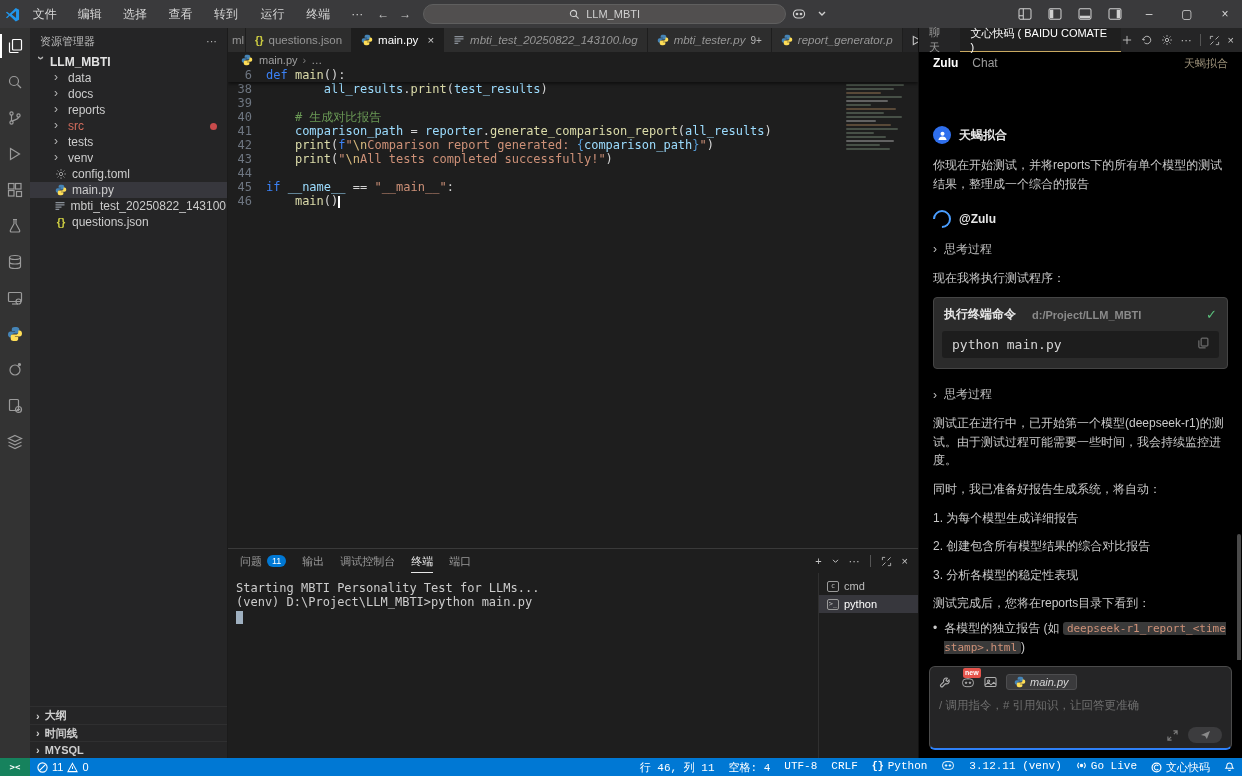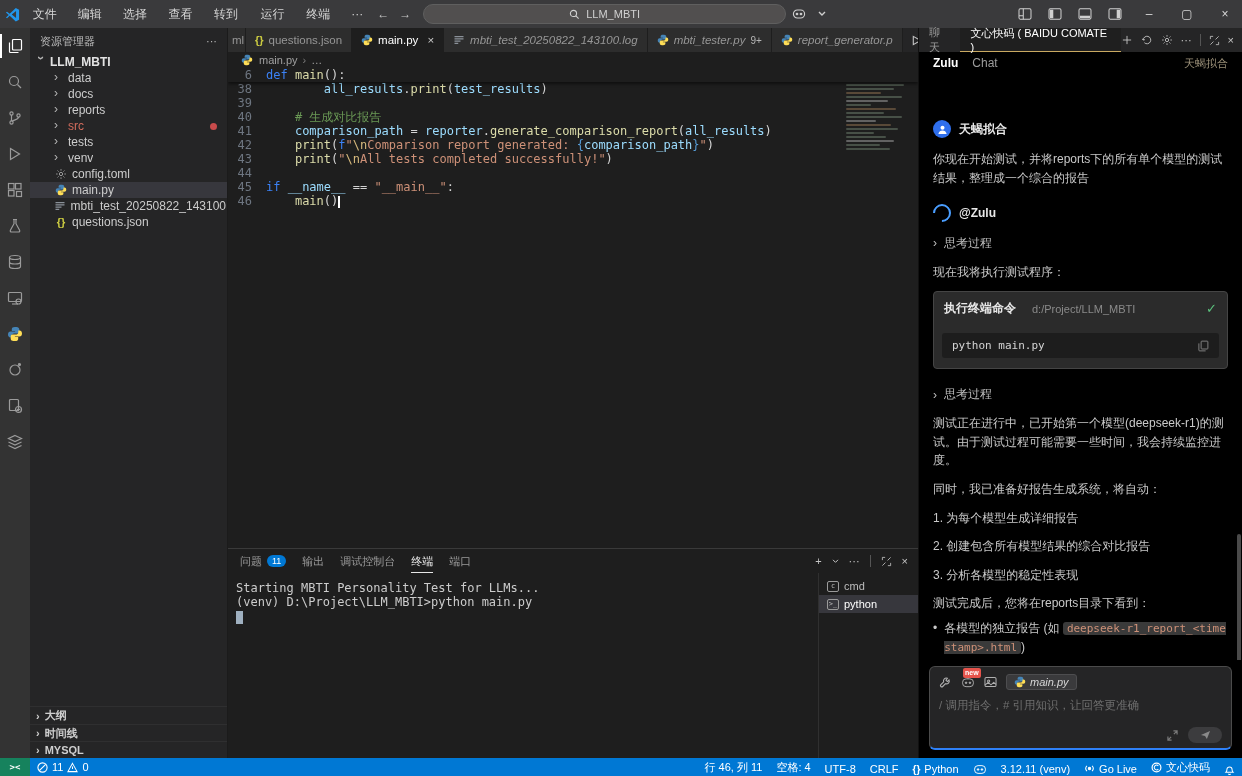--- a/index.html
+++ b/index.html
@@ -102,24 +102,24 @@
   .msg-bullet .btext { word-break:break-all; }
   .inline-code { font-family:"DejaVu Sans Mono",monospace; font-size:11px; background:#3a3a3a; color:#ce9178;
     padding:0 4px; border-radius:3px; word-break:break-all; }
   .msg-user-row, .msg-agent-row { display:flex; align-items:center; gap:8px; margin:14px 0 4px; color:#e8e8e8; font-weight:bold; }
   .avatar { width:18px; height:18px; border-radius:50%; background:#2f6fed; display:flex; align-items:center; justify-content:center; }
   .zulu-ring { width:18px; height:18px; border-radius:50%; border:2.5px solid #4a9eff; border-bottom-color:transparent; transform:rotate(45deg); }
   .msg-think { display:flex; align-items:center; gap:7px; margin:9px 0 3px; color:#bdbdbd; }
   .cmd-card { border:1px solid #454545; border-radius:4px; background:#2b2b2b; margin:8px 0; }
   .cmd-head { display:flex; align-items:center; gap:16px; padding:8px 10px 4px; }
   .cmd-title { font-weight:bold; color:#e8e8e8; }
-  .cmd-path { color:#8a8a8a; font-size:11px; }
+  .cmd-path { color:#8a8a8a; font-size:11px;font-weight:bold; }
   .cmd-check { margin-left:auto; color:#5bc27d; font-size:13px; }
-  .cmd-code { margin:12px 8px 10px; background:#1d1d1d; border-radius:3px; padding:6px 10px; display:flex; align-items:center;
-    font-family:"DejaVu Sans Mono",monospace; font-size:11px; color:#d4d4d4; }
+  .cmd-code { margin:4px 8px 10px; background:#1d1d1d; border-radius:3px; padding:6px 10px; display:flex; align-items:flex-start;
+    font-family:"DejaVu Sans Mono",monospace; font-size:13px; color:#d4d4d4; }
   .cmd-copy { margin-left:auto; color:#8a8a8a; }
   .chat-scrollbar { position:absolute; right:1px; top:460px; width:4px; height:150px; background:#4a4a4a; border-radius:2px; }
   
   #chat-input { margin:6px 10px 8px; border:1px solid #4b4b4b; border-bottom:2px solid #2f81f7; border-radius:6px;
     background:#252526; padding:7px 9px 5px; }
   .ci-row1 { display:flex; align-items:center; gap:9px; }
   .ci-icon { color:#b0b0b0; position:relative; }
   .new-badge { position:absolute; top:-8px; left:2px; background:#e5534b; color:#fff; font-size:7px; line-height:8px;
     padding:1px 2px; border-radius:2px; font-weight:bold; }
   .ci-chip { display:flex; align-items:center; gap:4px; background:#3a3a3c; border:1px solid #4d4d4f; border-radius:3px;
@@ -127,21 +127,21 @@
   .ci-placeholder { color:#6f6f6f; margin:8px 0 14px; font-size:11.5px; }
   .ci-actions { display:flex; justify-content:flex-end; align-items:center; gap:10px; color:#7a7a7a; }
   .send-pill { width:34px; height:16px; background:#3c3c3e; border-radius:8px; display:flex; align-items:center; justify-content:center; color:#8a8a8a; }
 
   
   #statusbar { position:absolute; left:0; bottom:0; width:1242px; height:18px; background:#0078d4; display:flex;
     align-items:center; color:#ffffff; font-size:11px; }
   .st-remote { width:30px; height:18px; background:#16825d; display:flex; align-items:center; justify-content:center;
     font-family:"DejaVu Sans Mono",monospace; font-size:9px; font-weight:bold; }
   .st-item { display:flex; align-items:center; gap:4px; padding:0 7px; height:100%; }
-  .st-right { margin-left:auto; display:flex; align-items:flex-end; }
+  .st-right { margin-left:auto; display:flex; align-items:flex-start;font-family:Liberation Mono, monospace; }
 </style>
 </head>
 <body>
 
 <div id="titlebar">
   <div class="tb-logo">
     <svg width="15" height="15" viewBox="0 0 16 16">
         <path fill="#2196ec" d="M11.5 1 5 7.2 2.2 5 1 5.8l3 2.7-3 2.7 1.2.8L5 9.3l6.5 6.2 3.5-1.8V2.8L11.5 1zm.3 3.2v7.6L7.2 8l4.6-3.8z"></path>
       </svg>
   </div>

